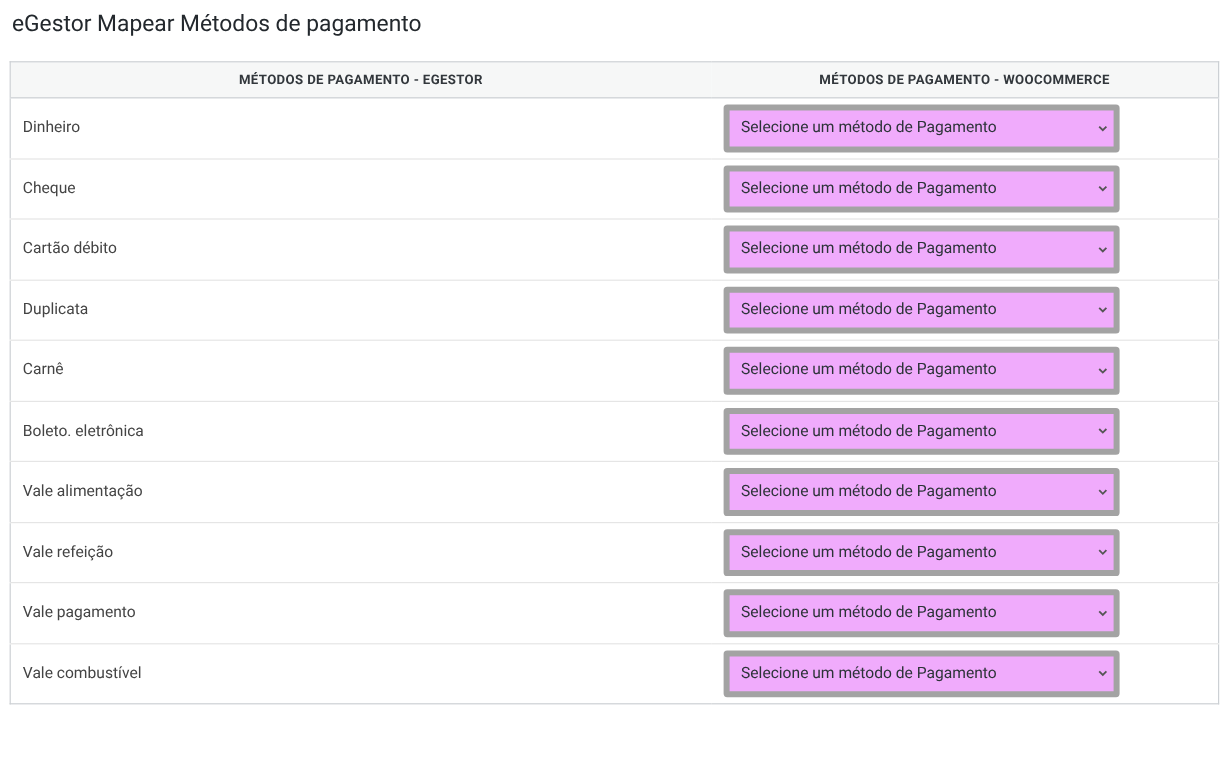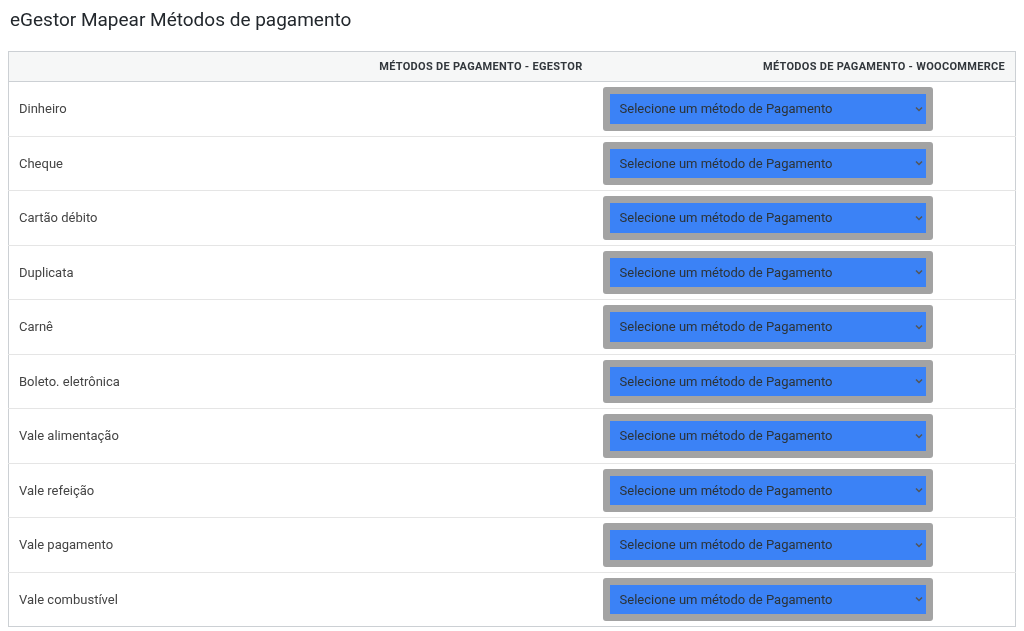--- a/index.html
+++ b/index.html
@@ -22,21 +22,21 @@
       padding-left: 2px;
     }
     table {
       width: 100%;
       border-collapse: collapse;
       border: 1px solid #ccd0d4;
       margin-bottom: 10px;
     }
     thead th {
       background: #f6f7f7;
-      text-align: right;
+      text-align: center;
       padding: 8px 10px;
       font-size: 11px;
       font-weight: 700;
       text-transform: uppercase;
       letter-spacing: 0.3px;
       color: #32373c;
       border-bottom: 1px solid #ccd0d4;
     }
     thead th:first-child {
       width: 58%;
@@ -56,22 +56,22 @@
     tbody td:first-child {
       padding-left: 10px;
     }
     .select-wrap {
       position: relative;
       display: inline-block;
       width: 330px;
     }
     .select {
       width: 100%;
-      background: #3b82f6;
-      border: 7px solid #a3a3a3;
+      background: #f0abfc;
+      border: 5px solid #a3a3a3;
       border-radius: 3px;
       padding: 5px 28px 5px 10px;
       font-size: 13px;
       color: #2c3338;
       cursor: pointer;
       position: relative;
       line-height: 1.5;
       min-height: 28px;
     }
     .select-caret {

